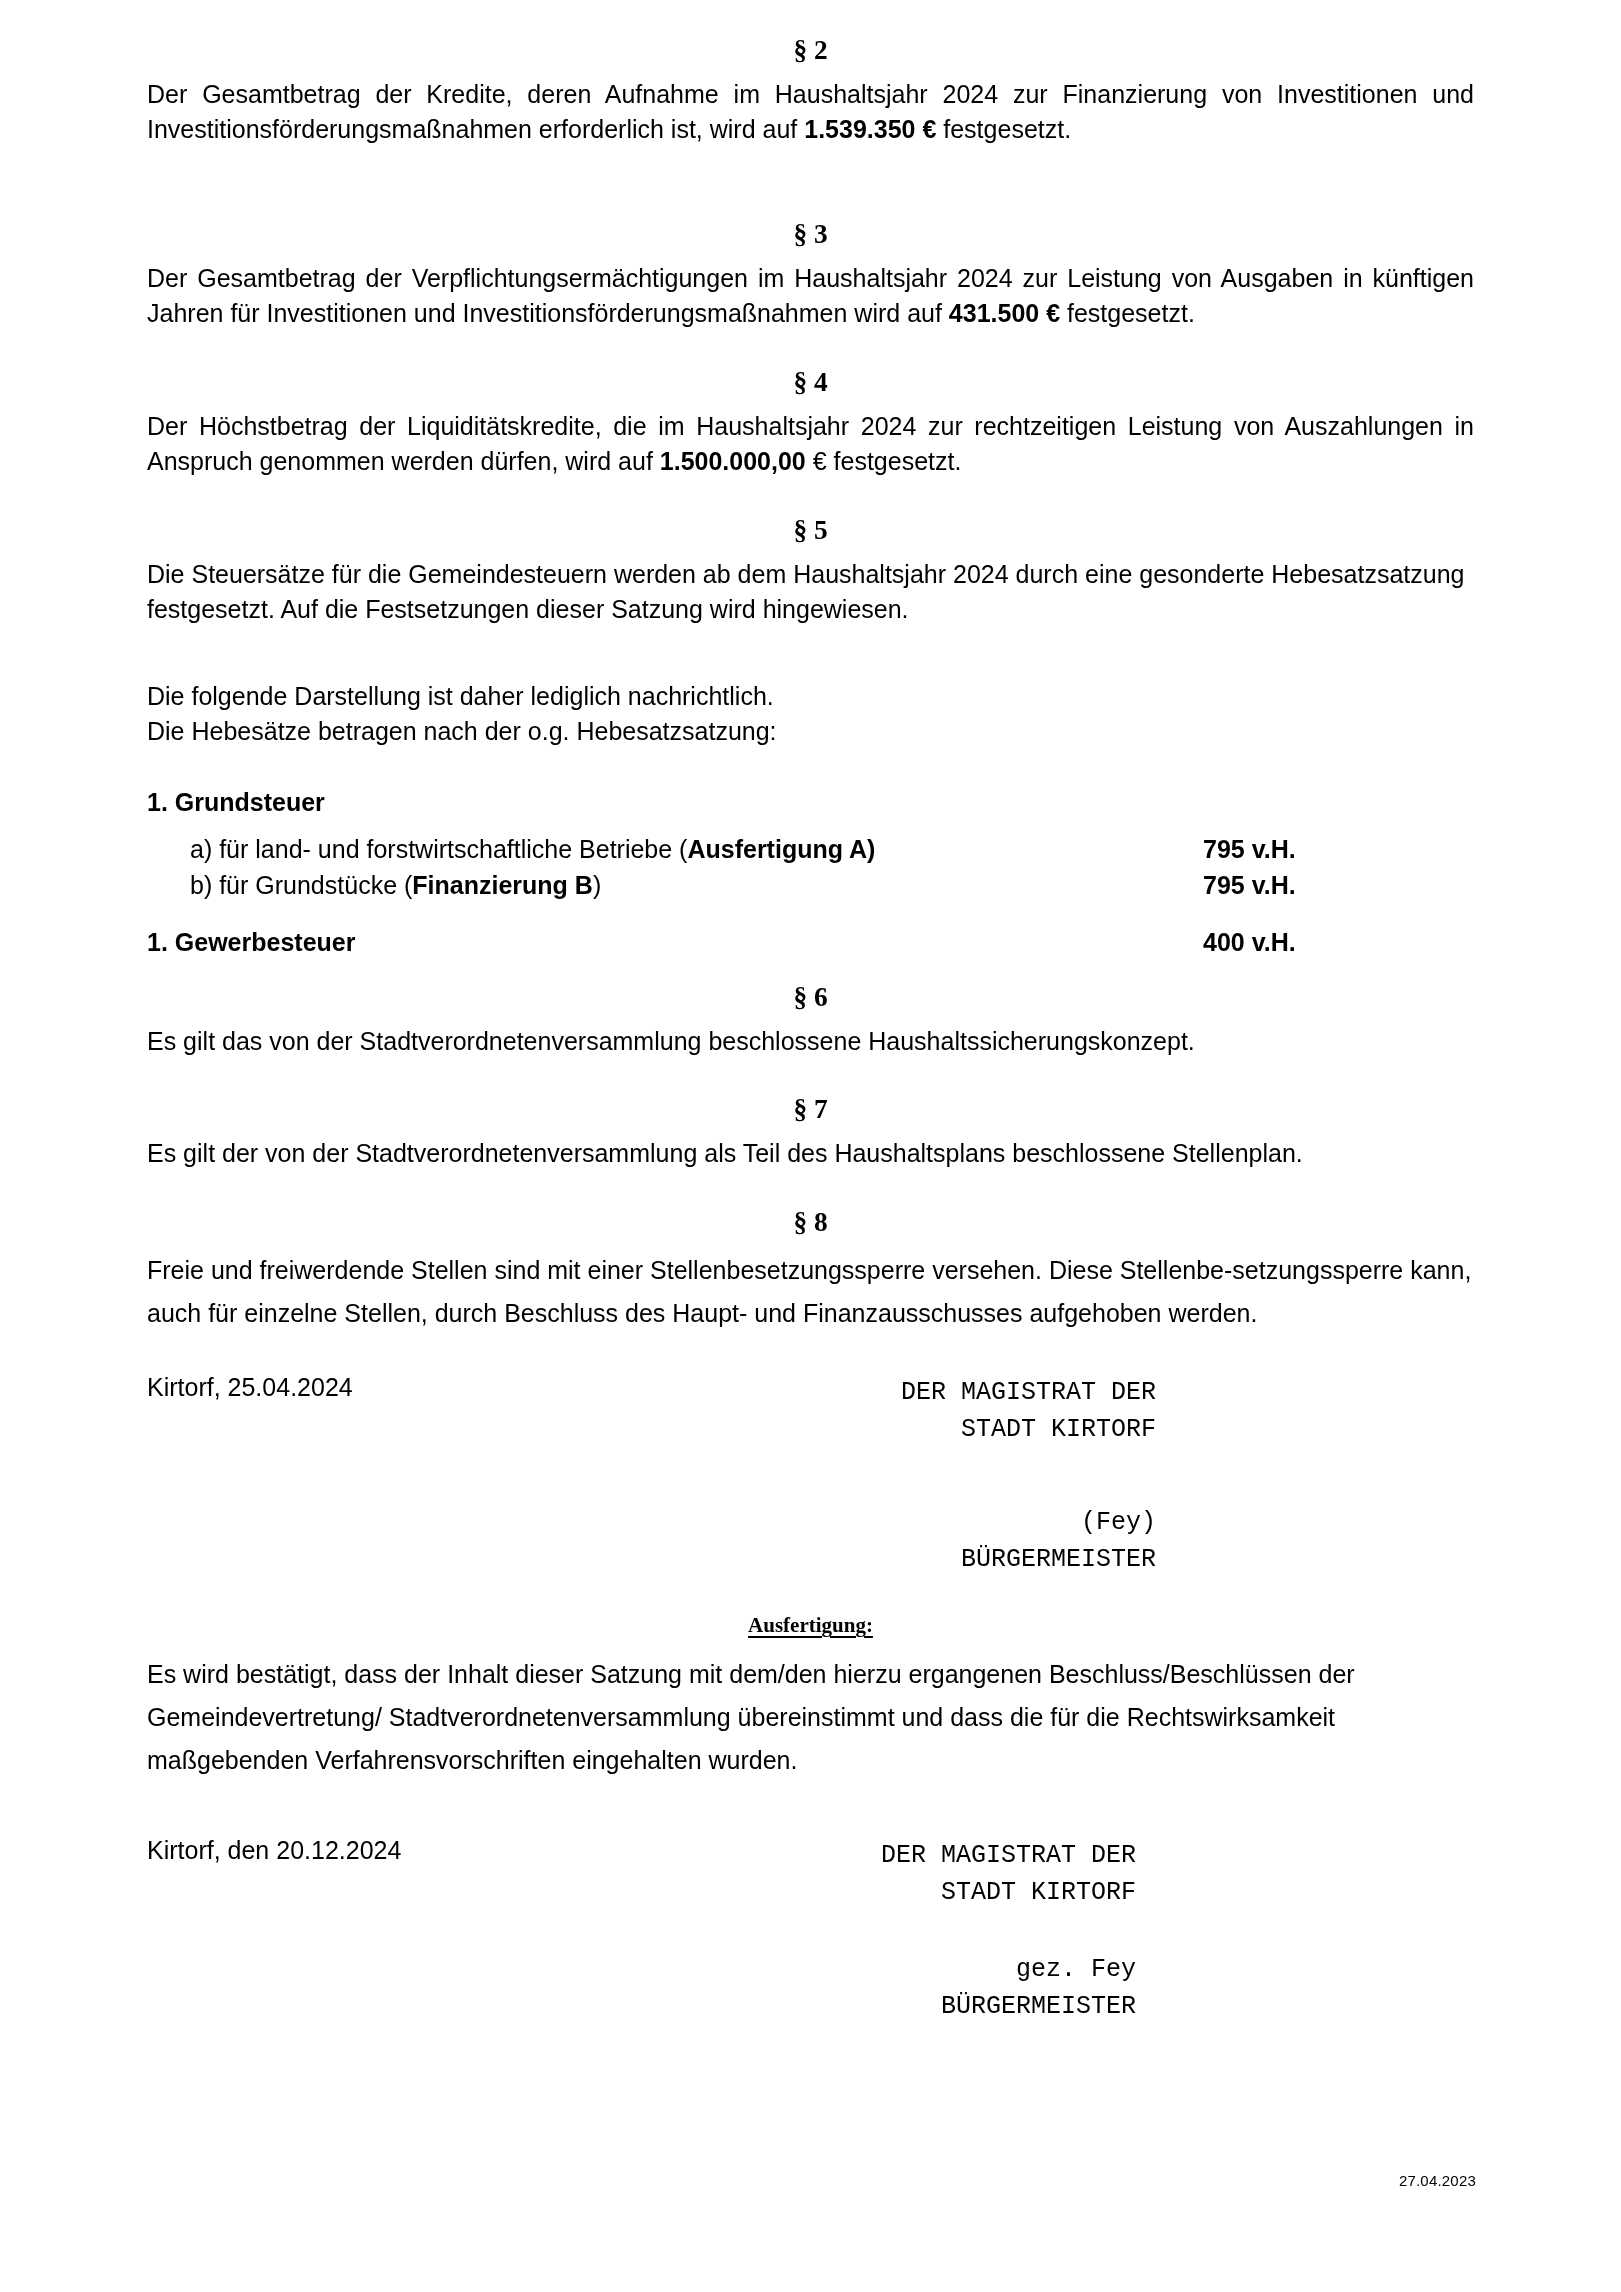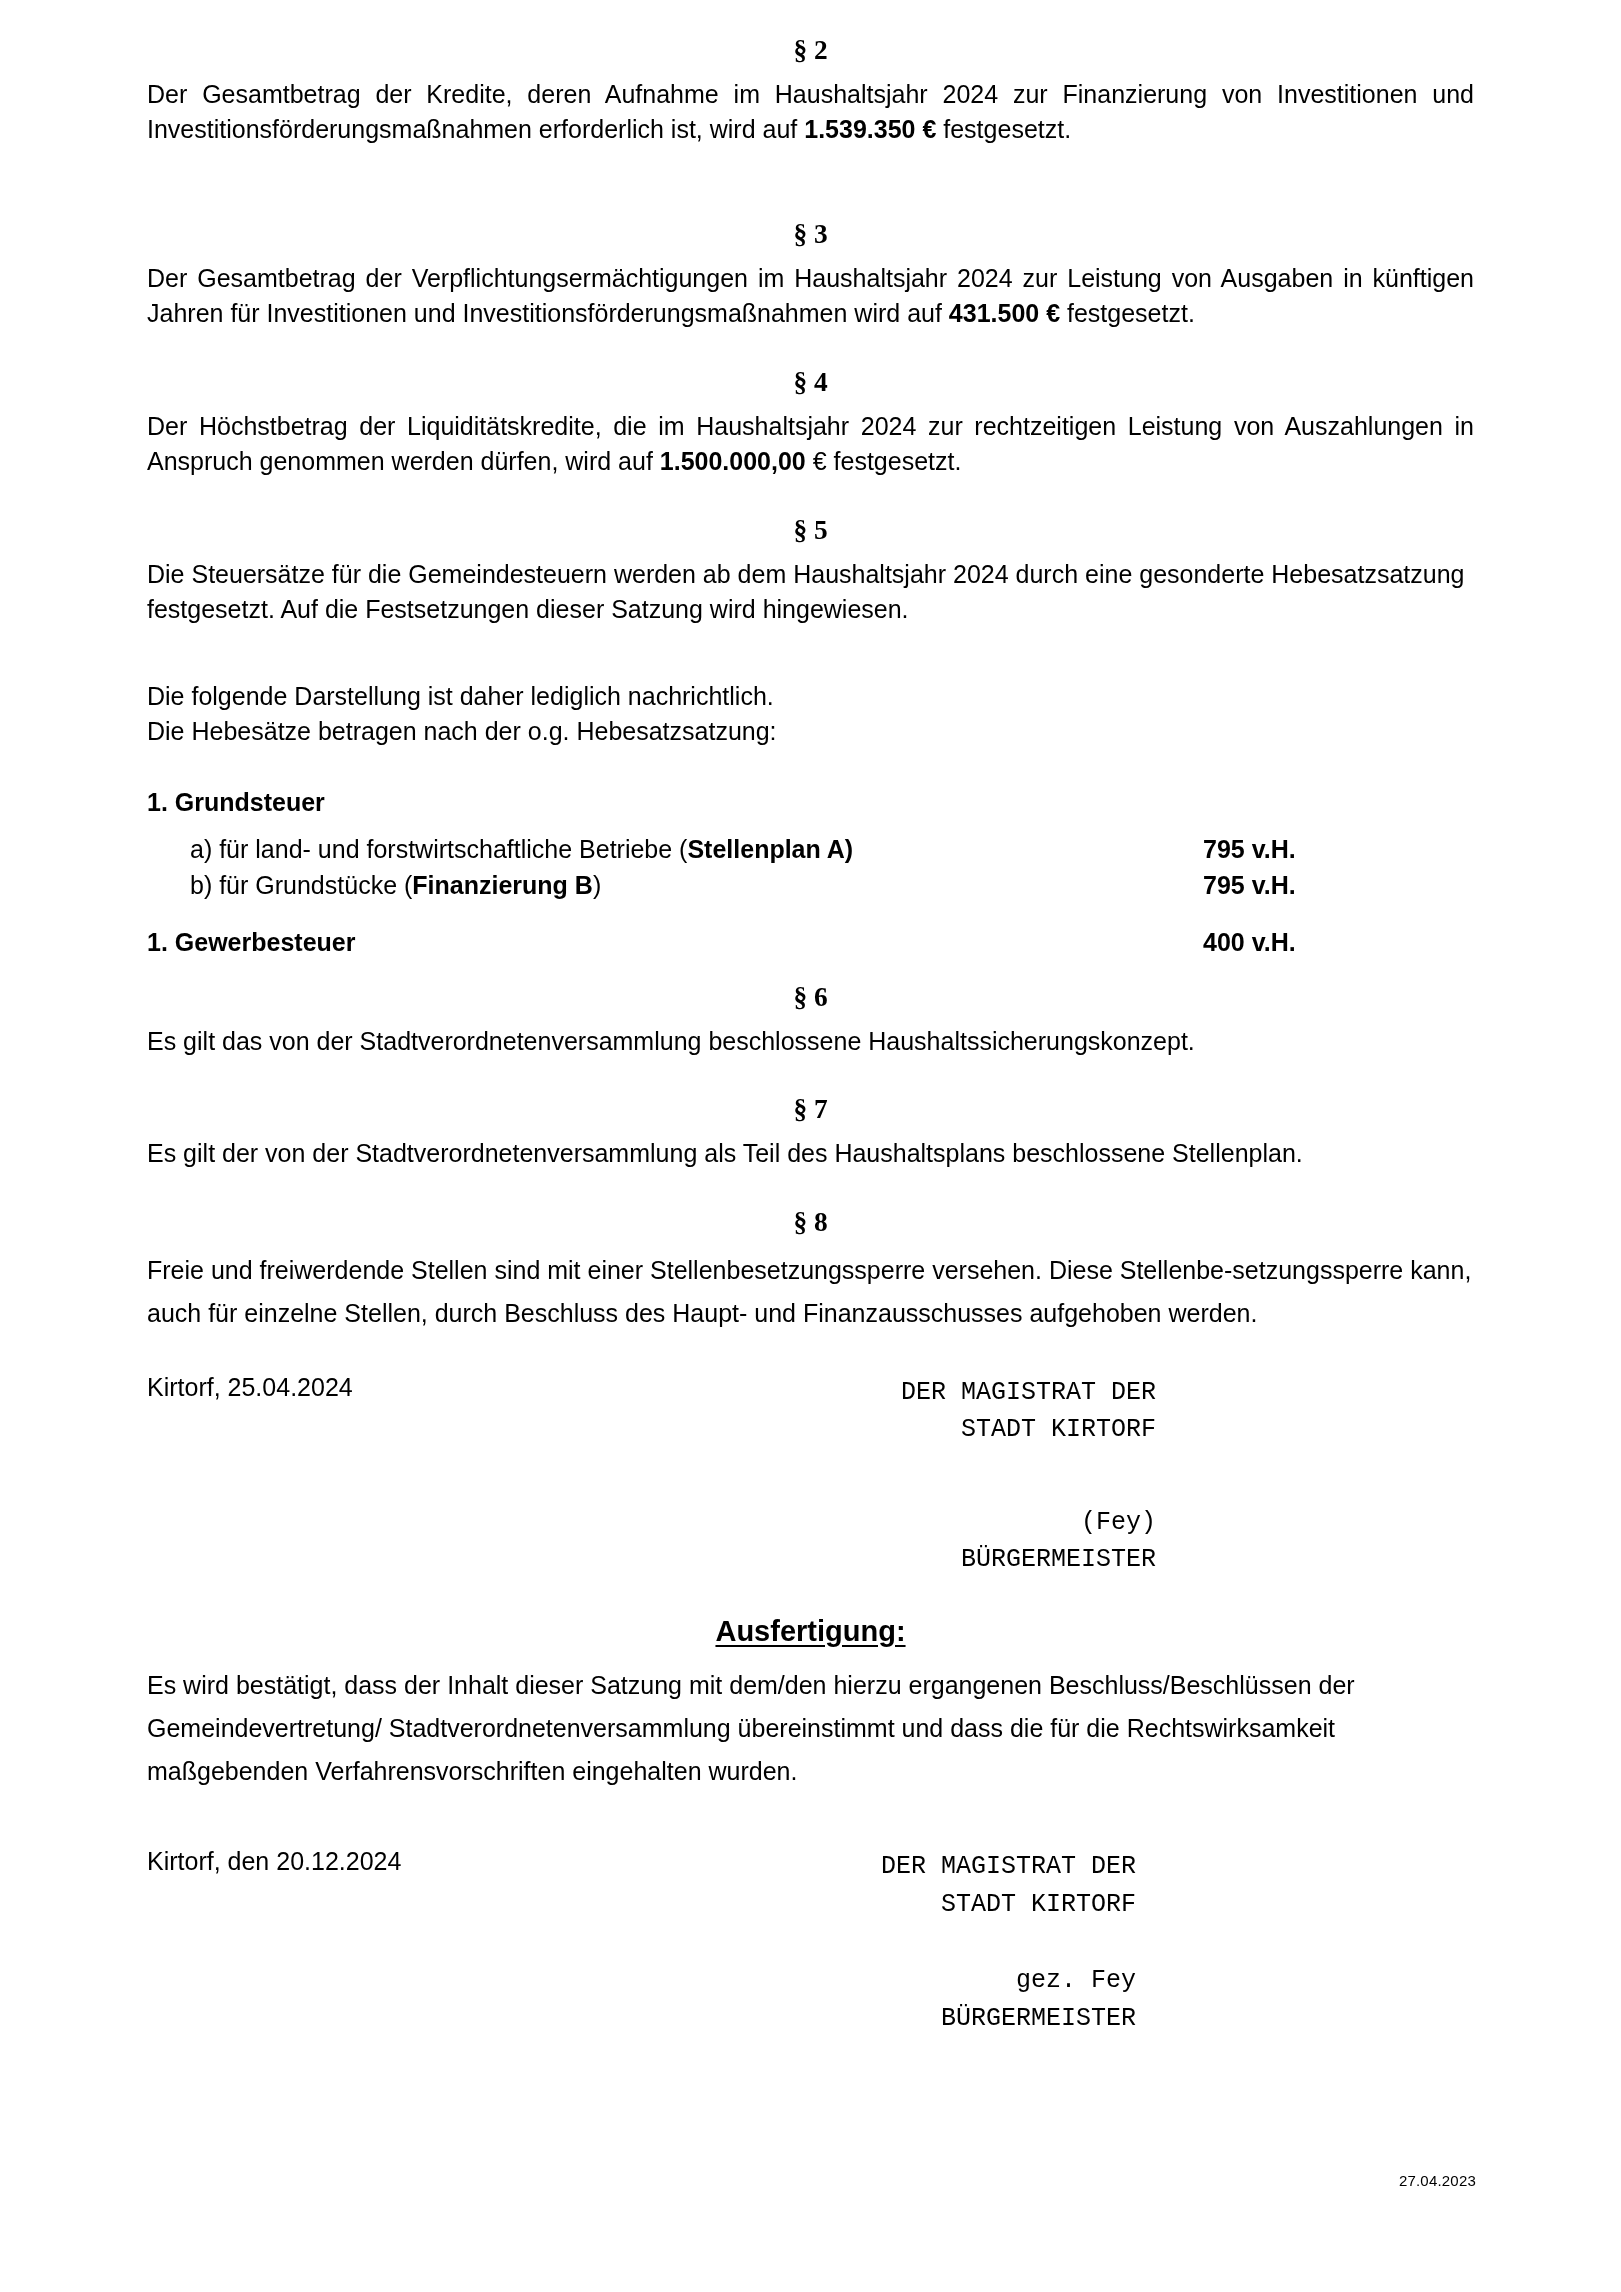--- a/index.html
+++ b/index.html
@@ -88,21 +88,22 @@
   }
   .sig-right.first { left: 588px; width: 421px; }
   .sig-right.second { left: 568px; width: 421px; }
   .sig-gap { height: 55px; }
   .sig-gap-small { height: 39px; }
 
   
   .ausfertigung-heading {
     text-align: center;
     font-weight: bold;
-    font-size: 29px;
+    font-size: 21px;
+    font-family: Liberation Serif, serif;
   }
   .ausfertigung-heading span {
     text-decoration: underline;
     text-underline-offset: 3.9px;
   }
 
   
   .footer-date {
     position: absolute;
     right: 145px;
@@ -153,21 +154,21 @@
       <div class="tax-row-wrap">
         <div class="tax-row">
           <span class="label b">1. Grundsteuer</span>
         </div>
       </div>
 
       <div class="spacer-xs"></div>
 
       <div class="tax-row-wrap">
         <div class="tax-row">
-          <span class="label indent"><span>a) für land- und forstwirtschaftliche Betriebe (</span><b>Stellenplan A)</b></span>
+          <span class="label indent"><span>a) für land- und forstwirtschaftliche Betriebe (</span><b>Ausfertigung A)</b></span>
           <span class="value">795 v.H.</span>
         </div>
       </div>
 
       <div class="tax-row-wrap">
         <div class="tax-row">
           <span class="label indent"><span>b) für Grundstücke (</span><b>Finanzierung B</b><span>)</span></span>
           <span class="value">795 v.H.</span>
         </div>
       </div>

